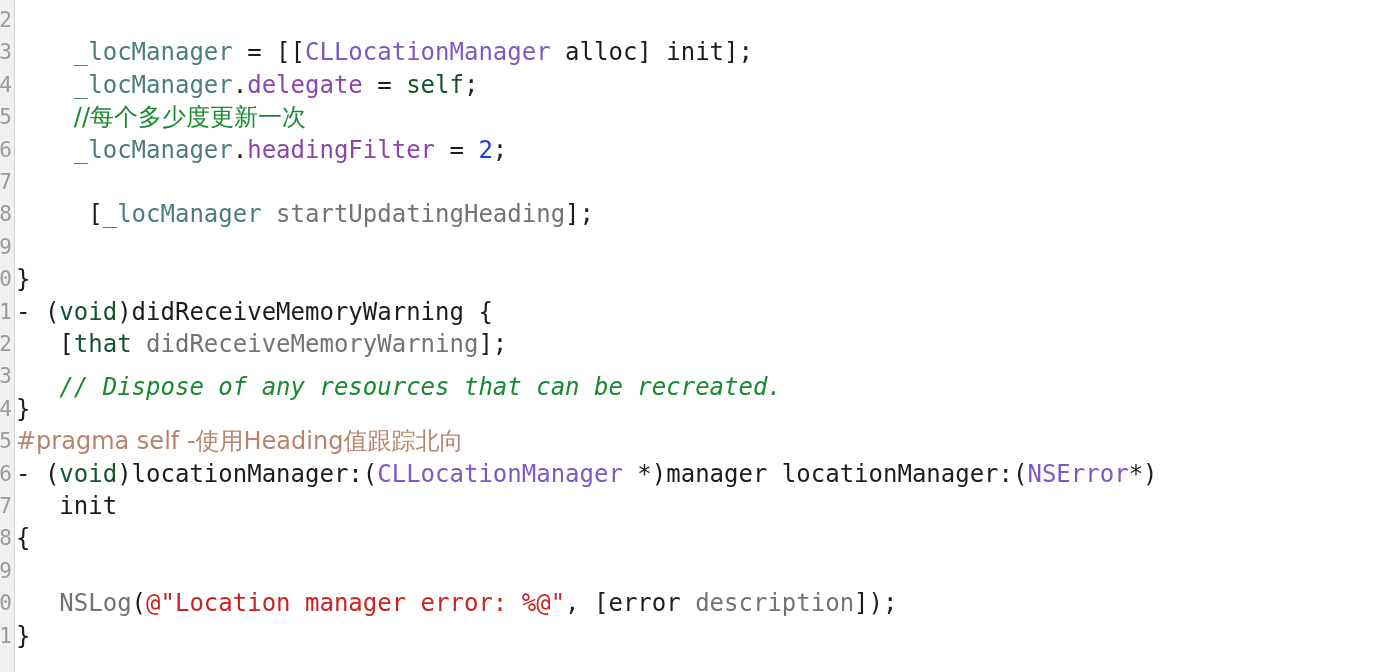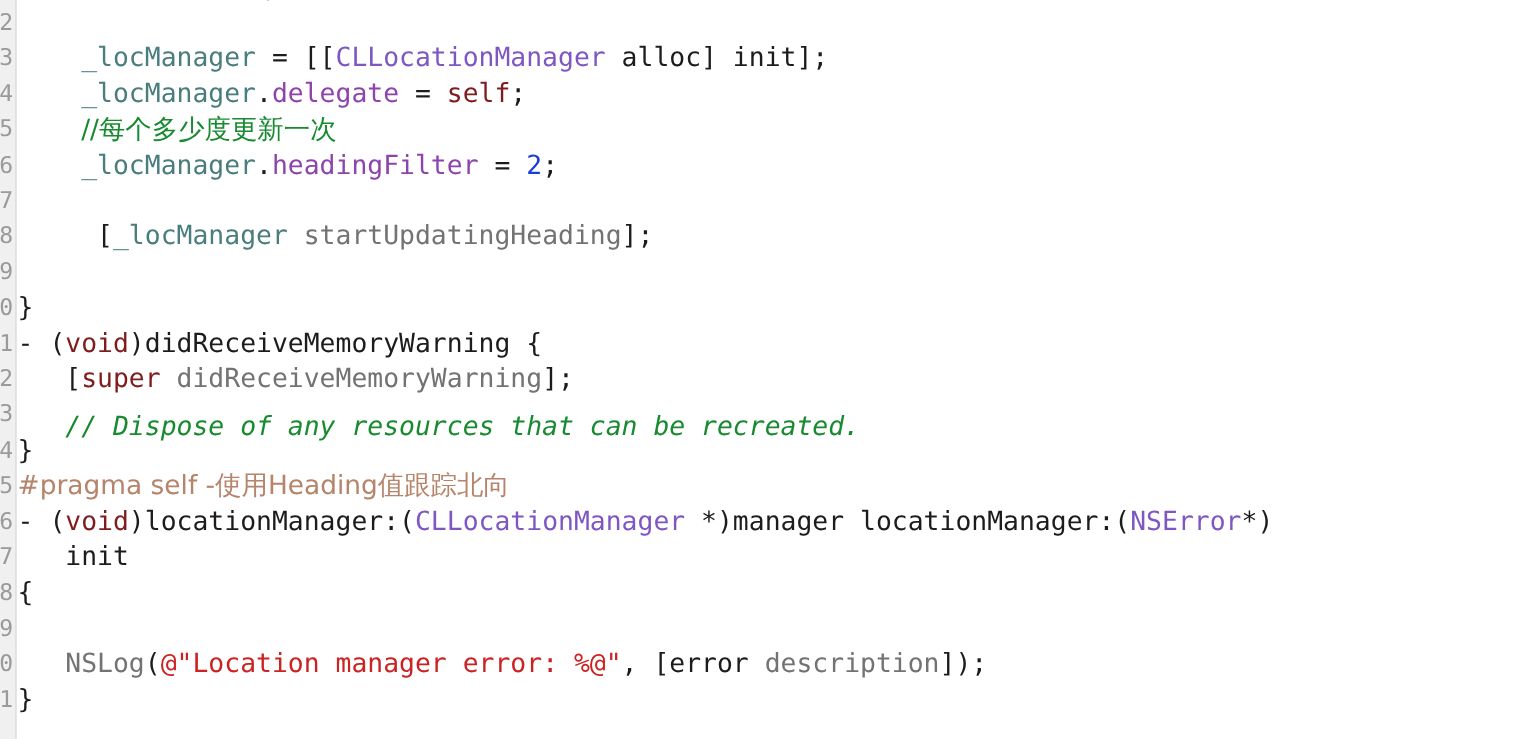--- a/index.html
+++ b/index.html
@@ -65,21 +65,21 @@
     line-height: 32.4px;
     font-size: 24px;
     white-space: pre;
     color: #1c1c1c;
     letter-spacing: 0px;
     font-family: "DejaVu Sans Mono", "Liberation Mono", monospace;
   }
 
   
   .t-plain    { color: #1c1c1c; }
-  .t-keyword  { color: #7f1d1d; }
+  .t-keyword  { color: #14532d; }
   .t-class    { color: #7e57c2; }
   .t-prop     { color: #8e44ad; }
   .t-ident    { color: #4a7d7d; }
   .t-method   { color: #737373; }
   .t-comment  { color: #188a30; }
   .t-string   { color: #cc2222; }
   .t-number   { color: #1a3fd4; }
   .t-pragma   { color: #b5846a; }
   .t-cjk      { font-family: "DejaVu Sans", "Liberation Sans", sans-serif; margin-top: 18px; }
 </style>
@@ -117,21 +117,21 @@
       <div class="code-row" style="top: 4px;"></div>
       <div class="code-row" style="top: 36.4px;"><span class="t-plain">    </span><span class="t-ident">_locManager</span><span class="t-plain"> = [[</span><span class="t-class">CLLocationManager</span><span class="t-plain"> alloc] init];</span></div>
       <div class="code-row" style="top: 68.8px;"><span class="t-plain">    </span><span class="t-ident">_locManager</span><span class="t-plain">.</span><span class="t-prop">delegate</span><span class="t-plain"> = </span><span class="t-keyword">self</span><span class="t-plain">;</span></div>
       <div class="code-row" style="top: 101.2px;"><span class="t-plain">    </span><span class="t-comment t-cjk">//每个多少度更新一次</span></div>
       <div class="code-row" style="top: 133.6px;"><span class="t-plain">    </span><span class="t-ident">_locManager</span><span class="t-plain">.</span><span class="t-prop">headingFilter</span><span class="t-plain"> = </span><span class="t-number">2</span><span class="t-plain">;</span></div>
       <div class="code-row" style="top: 166px;"></div>
       <div class="code-row" style="top: 198.4px;"><span class="t-plain">     [</span><span class="t-ident">_locManager</span><span class="t-plain"> </span><span class="t-method">startUpdatingHeading</span><span class="t-plain">];</span></div>
       <div class="code-row" style="top: 230.8px;"></div>
       <div class="code-row" style="top: 263.2px;"><span class="t-plain">}</span></div>
       <div class="code-row" style="top: 295.6px;"><span class="t-plain">- (</span><span class="t-keyword">void</span><span class="t-plain">)didReceiveMemoryWarning {</span></div>
-      <div class="code-row" style="top: 328px;"><span class="t-plain">   [</span><span class="t-keyword">super</span><span class="t-plain"> </span><span class="t-method">didReceiveMemoryWarning</span><span class="t-plain">];</span></div>
+      <div class="code-row" style="top: 328px;"><span class="t-plain">   [</span><span class="t-keyword">that</span><span class="t-plain"> </span><span class="t-method">didReceiveMemoryWarning</span><span class="t-plain">];</span></div>
       <div class="code-row" style="top: 371px; font-style: italic;"><span class="t-plain">   </span><span class="t-comment">// Dispose of any resources that can be recreated.</span></div>
       <div class="code-row" style="top: 392.8px;"><span class="t-plain">}</span></div>
       <div class="code-row" style="top: 425.2px;"><span class="t-pragma t-cjk">#pragma self -使用Heading值跟踪北向</span></div>
       <div class="code-row" style="top: 457.6px;"><span class="t-plain">- (</span><span class="t-keyword">void</span><span class="t-plain">)locationManager:(</span><span class="t-class">CLLocationManager</span><span class="t-plain"> *)manager locationManager:(</span><span class="t-class">NSError</span><span class="t-plain">*)</span></div>
       <div class="code-row" style="top: 490px;"><span class="t-plain">   init</span></div>
       <div class="code-row" style="top: 522.4px;"><span class="t-plain">{</span></div>
       <div class="code-row" style="top: 554.8px;"></div>
       <div class="code-row" style="top: 587.2px;"><span class="t-plain">   </span><span class="t-method">NSLog</span><span class="t-plain">(</span><span class="t-string">@"Location manager error: %@"</span><span class="t-plain">, [error </span><span class="t-method">description</span><span class="t-plain">]);</span></div>
       <div class="code-row" style="top: 619.6px;"><span class="t-plain">}</span></div>
     </div>

